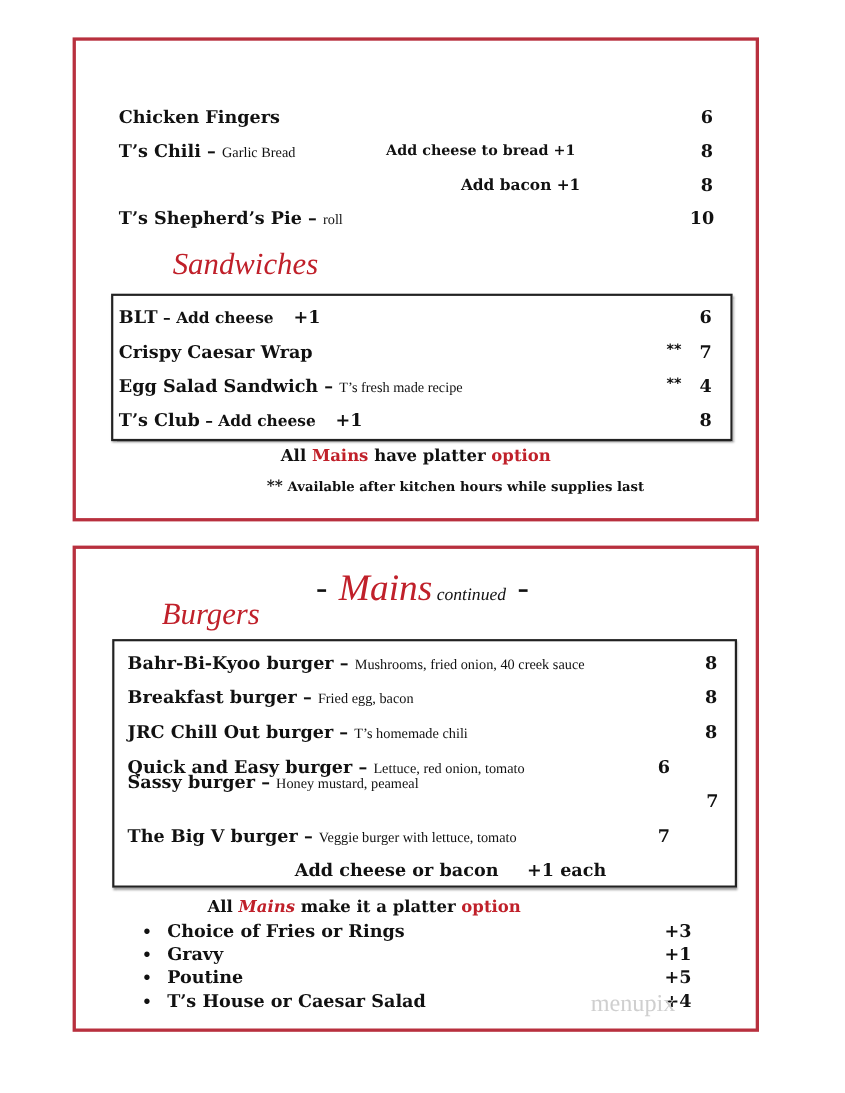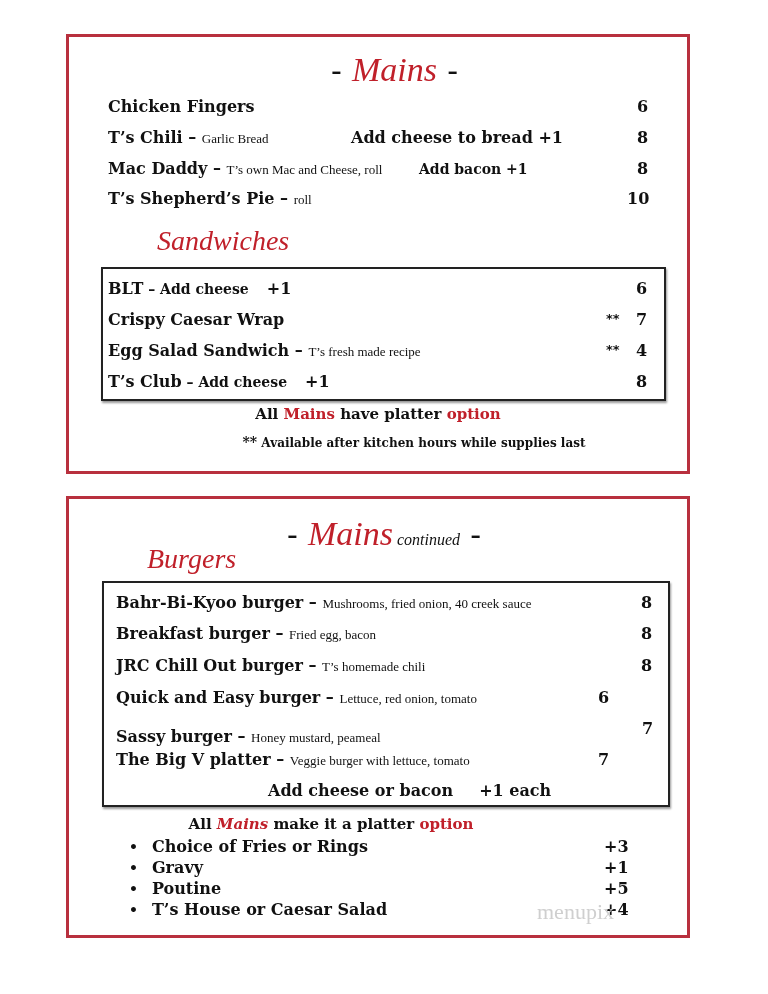--- a/index.html
+++ b/index.html
@@ -20,32 +20,28 @@
   .note { font-family: "DejaVu Serif", serif; font-weight: bold; text-align: center; }
   .red-txt { color: #c0202a; }
   .stars { font-family: "DejaVu Sans", sans-serif; font-size: 13px; font-weight: bold; }
   .bullet { font-family: "DejaVu Sans", sans-serif; font-size: 14px; }
   .watermark { font-family: "DejaVu Sans", sans-serif; color: #cfcfcf; font-size: 22px; letter-spacing: 0px; }
 </style>
 </head>
 <body>
 
 <div id="p1" class="panel">
-  <div class="abs title" style="left:262px; top:14px;">
-    <span>- </span><span class="red">Mains</span><span> -</span>
-  </div>
 
   <div class="abs row" style="left:39px; top:60px;"><span>Chicken Fingers</span></div>
   <div class="abs price" style="left:568px; top:60px;">6</div>
 
   <div class="abs row" style="left:39px; top:91px;"><span>T’s Chili – </span><span class="desc">Garlic Bread</span></div>
-  <div class="abs row" style="left:282px; top:91px; font-size:16px;">Add cheese to bread  +1</div>
+  <div class="abs row" style="left:282px; top:91px; font-size:13px;">Add cheese to bread  +1</div>
   <div class="abs price" style="left:568px; top:91px;">8</div>
 
-  <div class="abs row" style="left:39px; top:122px;"><span>Mac Daddy – </span><span class="desc">T’s own Mac and Cheese, roll</span></div>
   <div class="abs row" style="left:350px; top:122px; font-size:14px;">Add bacon +1</div>
   <div class="abs price" style="left:568px; top:122px;">8</div>
 
   <div class="abs row" style="left:39px; top:152px;"><span>T’s Shepherd’s Pie – </span><span class="desc">roll</span></div>
   <div class="abs price" style="left:558px; top:152px;">10</div>
 
   <div class="abs section" style="left:88px; top:188px;">Sandwiches</div>
 
   <div class="box" style="left:32px; top:230px; width:565px; height:134px;">
     <div class="abs row" style="left:5px; top:10px;"><span>BLT</span><span class="sub"> – Add cheese</span><span style="margin-left:18px;">+1</span></div>
@@ -83,24 +79,24 @@
 
     <div class="abs row" style="left:12px; top:41px;"><span>Breakfast burger – </span><span class="desc">Fried egg, bacon</span></div>
     <div class="abs price" style="left:537px; top:41px;">8</div>
 
     <div class="abs row" style="left:12px; top:73px;"><span>JRC Chill Out burger – </span><span class="desc">T’s homemade chili</span></div>
     <div class="abs price" style="left:537px; top:73px;">8</div>
 
     <div class="abs row" style="left:12px; top:105px;"><span>Quick and Easy burger – </span><span class="desc">Lettuce, red onion, tomato</span></div>
     <div class="abs price" style="left:494px; top:105px;">6</div>
 
-    <div class="abs row" style="left:12px; top:144px;"><span>Sassy burger – </span><span class="desc">Honey mustard, peameal</span></div>
+    <div class="abs row" style="left:12px; top:118px;"><span>Sassy burger – </span><span class="desc">Honey mustard, peameal</span></div>
     <div class="abs price" style="left:538px; top:136px;">7</div>
 
-    <div class="abs row" style="left:12px; top:167px;"><span>The Big V platter – </span><span class="desc">Veggie burger with lettuce, tomato</span></div>
+    <div class="abs row" style="left:12px; top:167px;"><span>The Big V burger – </span><span class="desc">Veggie burger with lettuce, tomato</span></div>
     <div class="abs price" style="left:494px; top:167px;">7</div>
 
     <div class="abs row" style="left:164px; top:198px;"><span>Add cheese or bacon</span><span style="margin-left:26px;">+1 each</span></div>
   </div>
 
   <div class="abs note" style="left:0; width:524px; top:316px; font-size:15px;">
     <span>All </span><span class="red-txt" style="font-style:italic;">Mains</span><span> make it a platter </span><span class="red-txt">option</span>
   </div>
 
   <div class="abs row" style="left:60px; top:338px;"><span class="bullet">•</span><span style="margin-left:14px;">Choice of Fries or Rings</span></div>

